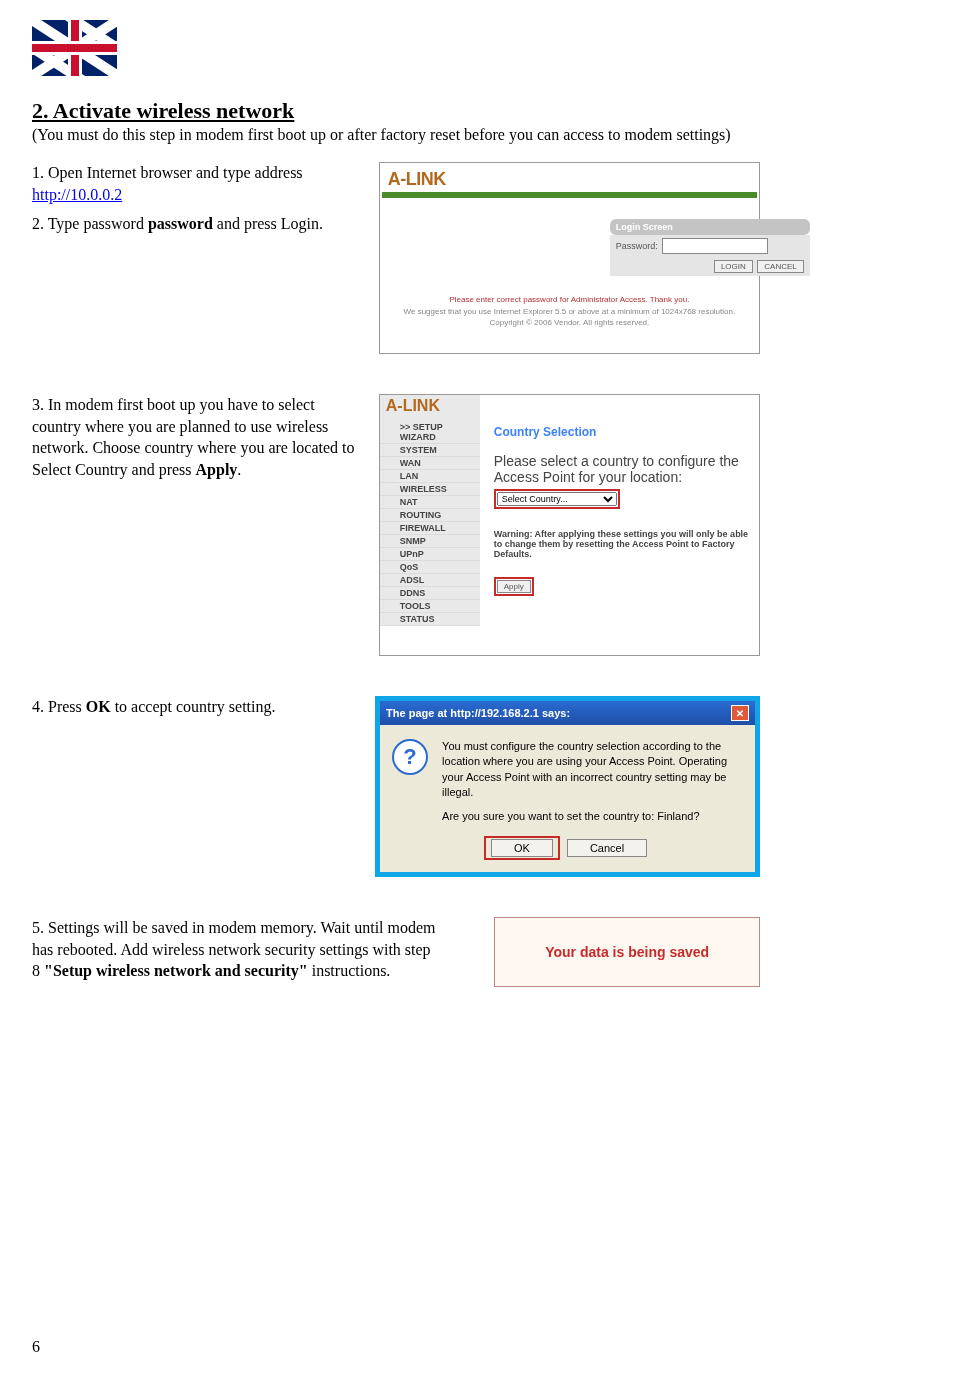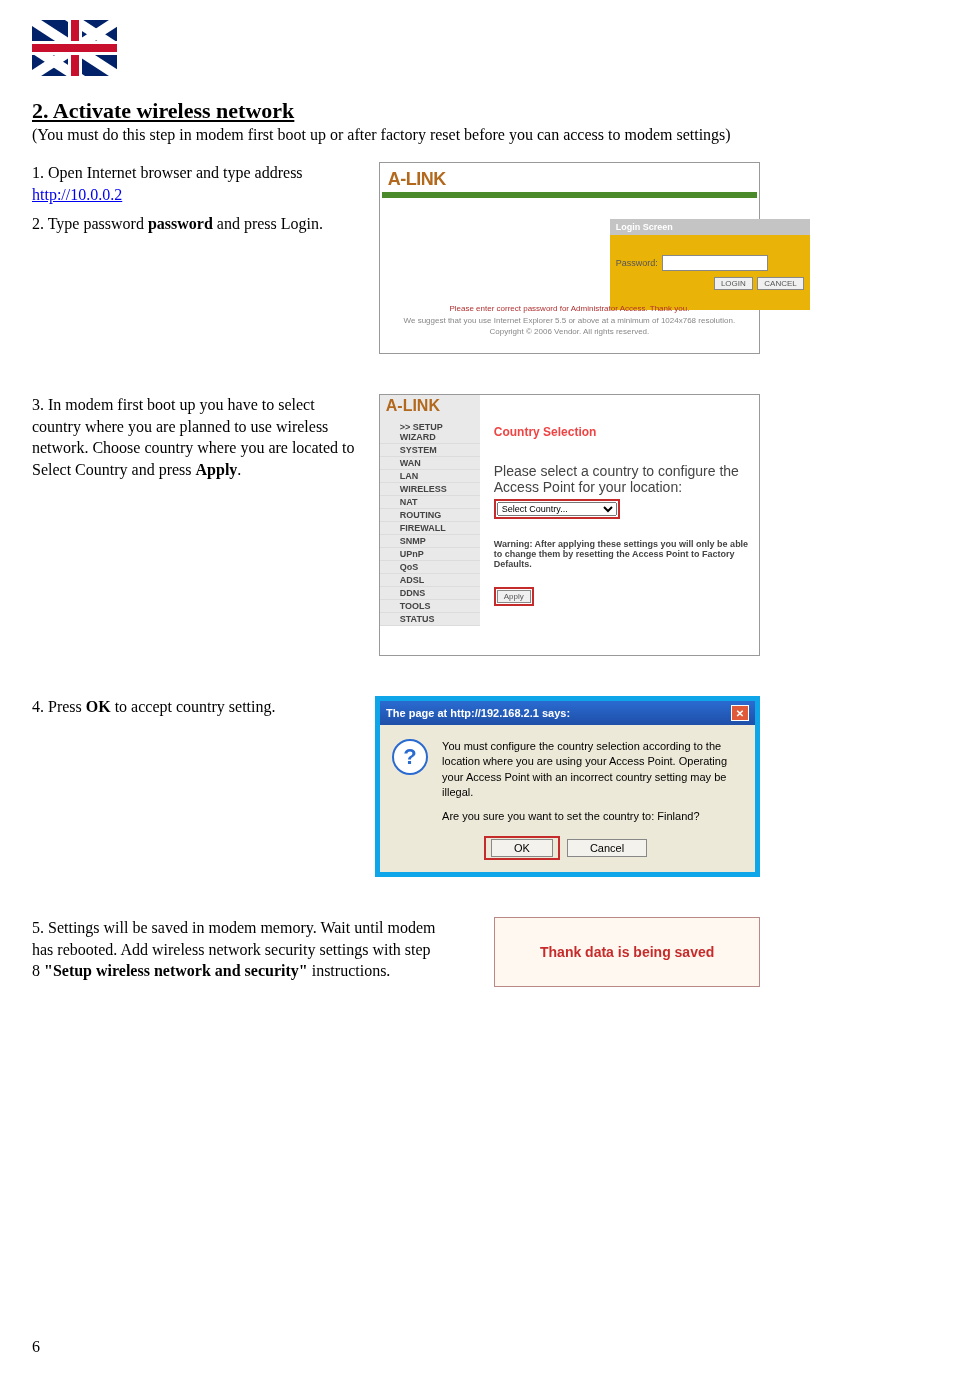--- a/index.html
+++ b/index.html
@@ -132,24 +132,25 @@
     top: 56px;
     left: 230px;
     width: 200px;
     font-size: 9px;
   }
   .login-hdr {
     background: #c4c4c4;
     color: #fff;
     padding: 3px 6px;
     font-weight: bold;
+    border-radius: 6px;
   }
   .login-body {
-    background: #eab308;
-    padding: 20px 6px;
+    background: #e5e5e5;
+    padding: 3px 6px;
   }
   .pw-row { display:flex; align-items:center; gap:4px; }
   .pw-row input {
     width: 100px; height: 12px;
     border: 1px solid #888;
     font-size: 9px;
   }
   .btn-row {
     text-align: right;
     margin-top: 6px;
@@ -157,21 +158,21 @@
   .mini-btn {
     display: inline-block;
     border: 1px solid #888;
     background: #f0f0f0;
     font-size: 8px;
     padding: 1px 6px;
     margin-left: 2px;
   }
   .footnote {
     position: absolute;
-    bottom: 16px;
+    bottom: 25px;
     left: 0; right: 0;
     text-align: center;
     font-size: 8px;
     color: #888;
     line-height: 1.4;
   }
   .footnote .red { color: #b03030; }
 
   
   .shot2 {
@@ -202,24 +203,24 @@
   }
   .sidebar div {
     padding: 1px 20px;
     border-bottom: 1px solid #dcdcdc;
   }
   .content2 {
     flex: 1;
     padding: 30px 10px 8px 14px;
   }
   .cs-title {
-    color: #ef4444;
+    color: #3b82f6;
     font-weight: bold;
     font-size: 12px;
-    margin-bottom: 24px;
+    margin-bottom: 14px;
   }
   .cs-sub {
     font-size: 14px;
     color: #444;
     margin-bottom: 4px;
   }
   .select-box {
     display: inline-block;
     border: 2px solid #c62b2b;
     padding: 1px;
@@ -449,18 +450,18 @@
     </div>
   </div>
 
   <div class="row row4">
     <div class="col-text">
       <div class="step">
         <span>5. Settings will be saved in modem memory. Wait until modem has rebooted. Add wireless network security settings with step 8 </span><span class="bold">"Setup wireless network and security"</span><span> instructions.</span>
       </div>
     </div>
     <div class="shot4">
-      <span>Thank data is being saved</span>
+      <span>Your data is being saved</span>
     </div>
   </div>
 
   <div class="page-num">6</div>
 </div>
 
 </body></html>

